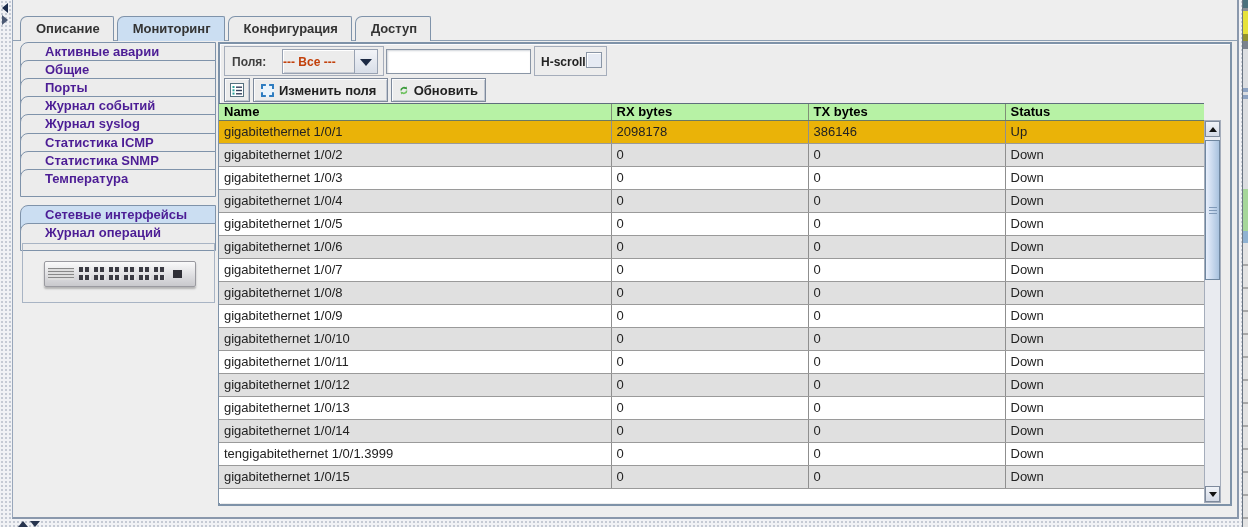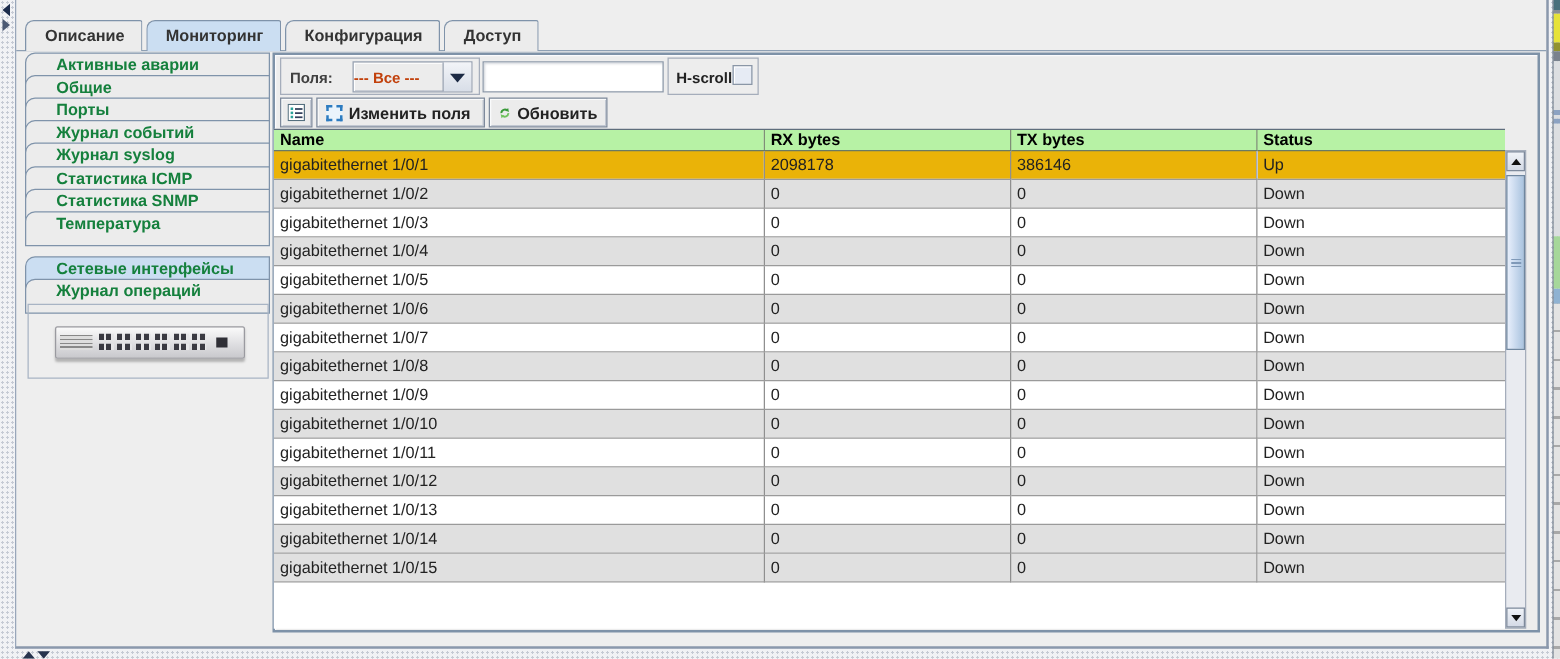--- a/index.html
+++ b/index.html
@@ -24,21 +24,21 @@
   .tab-underline { position:absolute; left:13px; top:40px; width:1224px; height:1px; background:#8ea0b4; }
   
   .tab-bar { position:absolute; left:20px; top:16px; height:25px; display:flex; gap:3px; }
   .tab { height:25px; padding:4px 13px 0 15px; background:#ececec; border:1px solid #7f93aa; border-bottom:none;
          border-radius:7px 2px 0 0; font-size:13px; font-weight:bold; color:#333; white-space:nowrap; }
   .tab.sel { background:#cbdef2; }
   
   .sidebar { position:absolute; left:20px; top:42px; width:196px; height:200px; }
   .side-item { position:absolute; left:0; width:196px; height:28px; background:#ececec;
                border:1px solid #7f93aa; border-radius:8px 0 0 0;
-               font-size:13px; font-weight:bold; color:#15803d; padding:1px 0 0 24px; white-space:nowrap; overflow:hidden; }
+               font-size:13px; font-weight:bold; color:#4c1d95; padding:1px 0 0 24px; white-space:nowrap; overflow:hidden; }
   .side-item.sel { background:#cbdef2; }
   .device-box { position:absolute; left:22px; top:243px; width:193px; height:60px; border:1px solid #a8b4c4; }
   .switch-img { position:absolute; left:44px; top:252px; width:152px; height:42px; }
   .switch-body { position:absolute; left:0; top:9px; width:152px; height:26px;
                  background:linear-gradient(#fafafa,#dcdcdf 60%,#c9c9cd); border:1px solid #9a9aa0; border-radius:2px;
                  box-shadow:0 2px 2px rgba(0,0,0,0.25); }
   .ports { position:absolute; height:5px; left:34px; width:86px;
            background:repeating-linear-gradient(90deg,#3a3a42 0 4px,#e6e6e8 4px 6px, #3a3a42 6px 10px, #e6e6e8 10px 12px, transparent 12px 15px); }
   .ports.r1 { top:5px; } .ports.r2 { top:13px; }
   .sw-label { position:absolute; left:3px; top:6px; width:26px; height:12px; background:repeating-linear-gradient(#888 0 1px,#ddd 1px 3px); }
@@ -271,20 +271,26 @@
           <td>0</td>
           <td>0</td>
           <td>Down</td>
         </tr>
         <tr class="even">
           <td>gigabitethernet 1/0/14</td>
           <td>0</td>
           <td>0</td>
           <td>Down</td>
         </tr>
+        <tr class="odd">
+          <td>tengigabitethernet 1/0/1.3999</td>
+          <td>0</td>
+          <td>0</td>
+          <td>Down</td>
+        </tr>
         <tr class="even">
           <td>gigabitethernet 1/0/15</td>
           <td>0</td>
           <td>0</td>
           <td>Down</td>
         </tr>
       </tbody>
   </table>
 </div>
 

